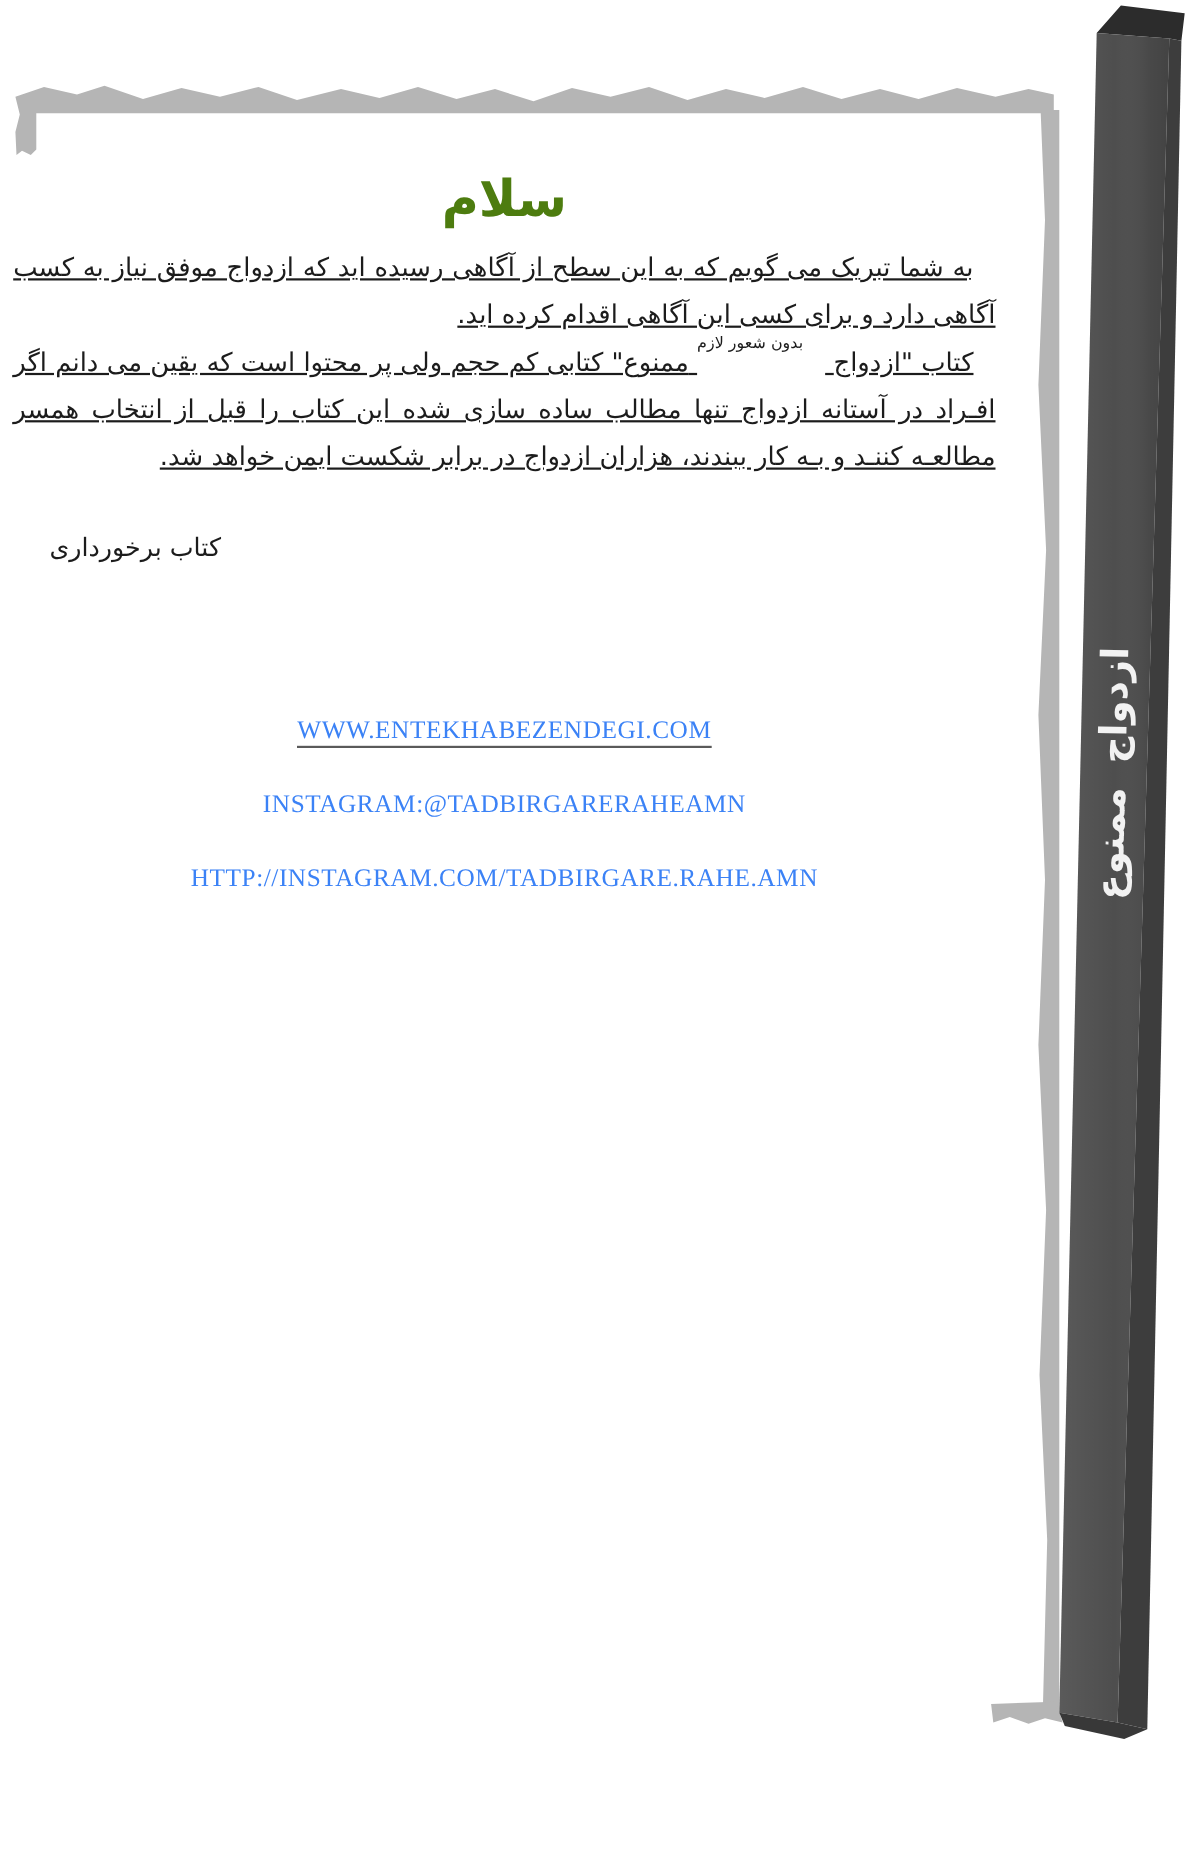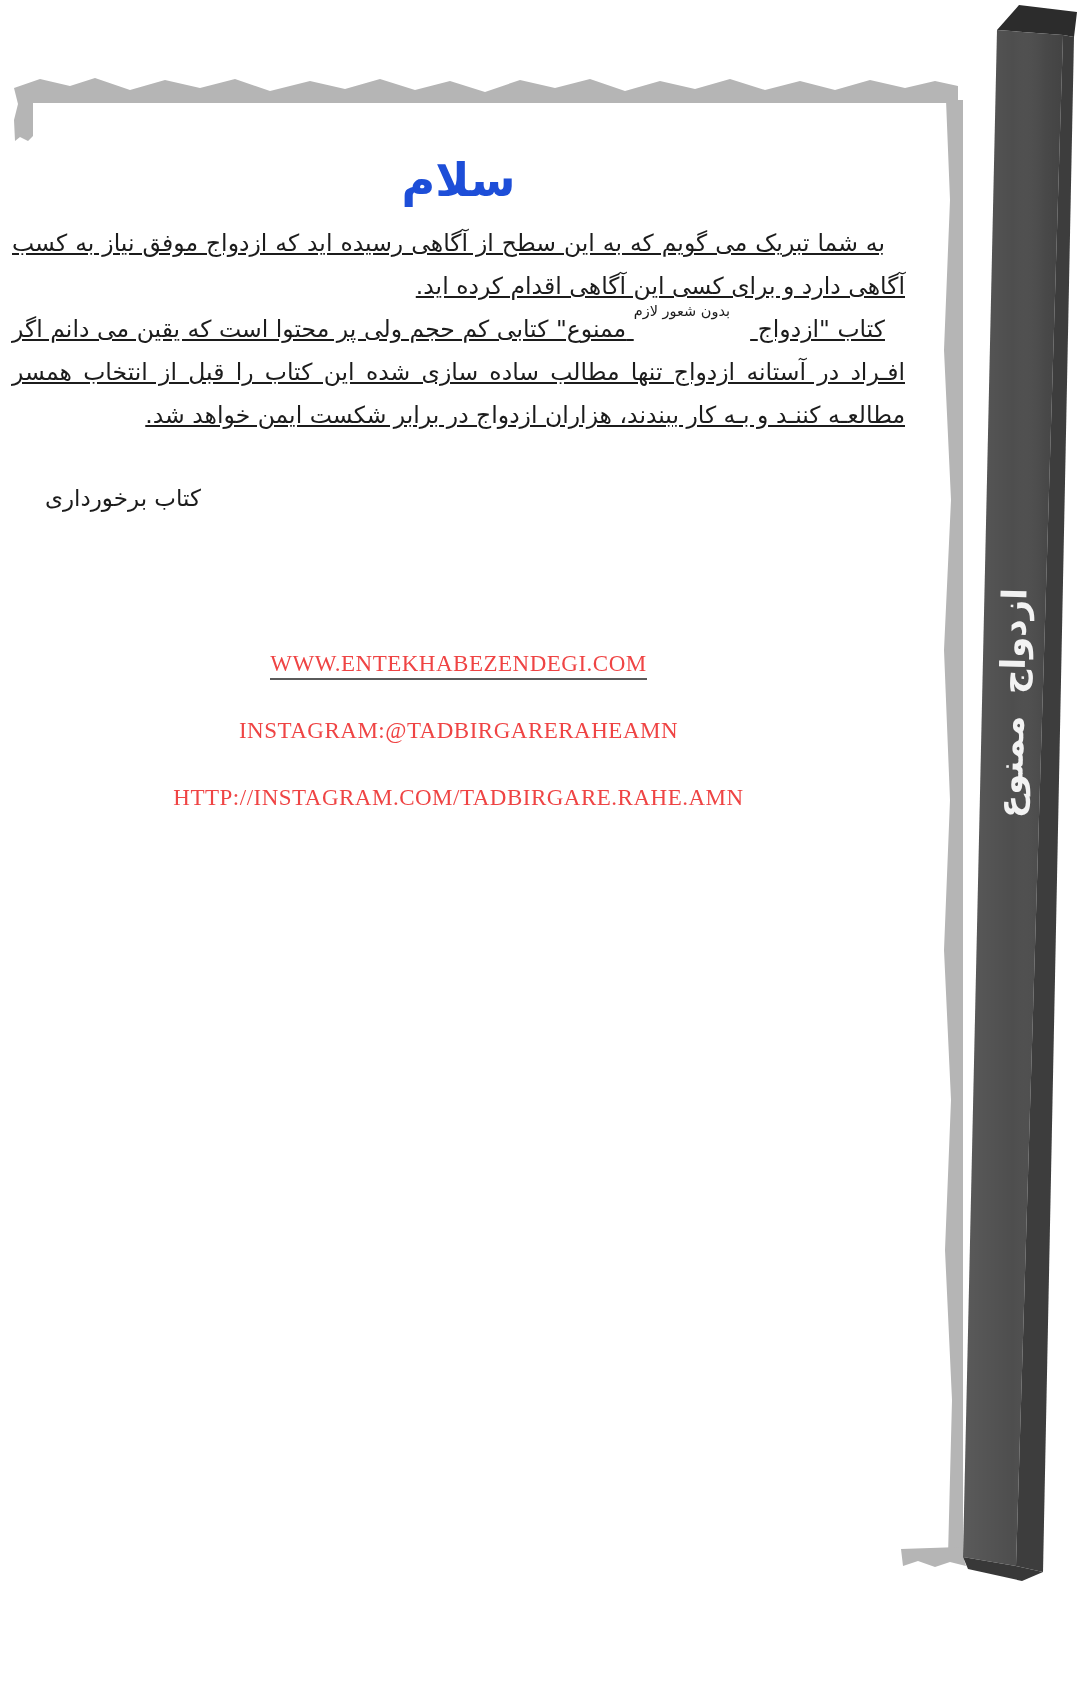--- a/index.html
+++ b/index.html
@@ -28,21 +28,21 @@
     width: 893px;
     direction: rtl;
     color: #1c1c1c;
   }
   .title {
     margin: 0 0 10px 0;
     text-align: center;
     font-size: 46px;
     line-height: 64px;
     font-weight: bold;
-    color: #1d4ed8;
+    color: #4d7c0f;
   }
   .body-par {
     margin: 0;
     font-size: 23.5px;
     line-height: 43px;
     text-align: justify;
     text-indent: 20px;
     text-decoration: underline;
   }
   .sup {
@@ -69,21 +69,21 @@
     text-align: center;
     font-family: "Liberation Serif", "DejaVu Serif", serif;
     color: #4b4b4b;
   }
   .contact {
     margin-bottom: 40px;
     font-size: 23px;
     line-height: 27px;
     letter-spacing: 0.5px;
   }
-  .link { color: #ef4444; }
+  .link { color: #3b82f6; }
   .link.underlined {
     border-bottom: 2px solid #5a5a5a;
     padding-bottom: 2px;
   }
   .spine-title {
     position: absolute;
     left: 1012px;
     top: 703px;
     transform: translate(-50%, -50%) rotate(-88.7deg);
     transform-origin: center center;

